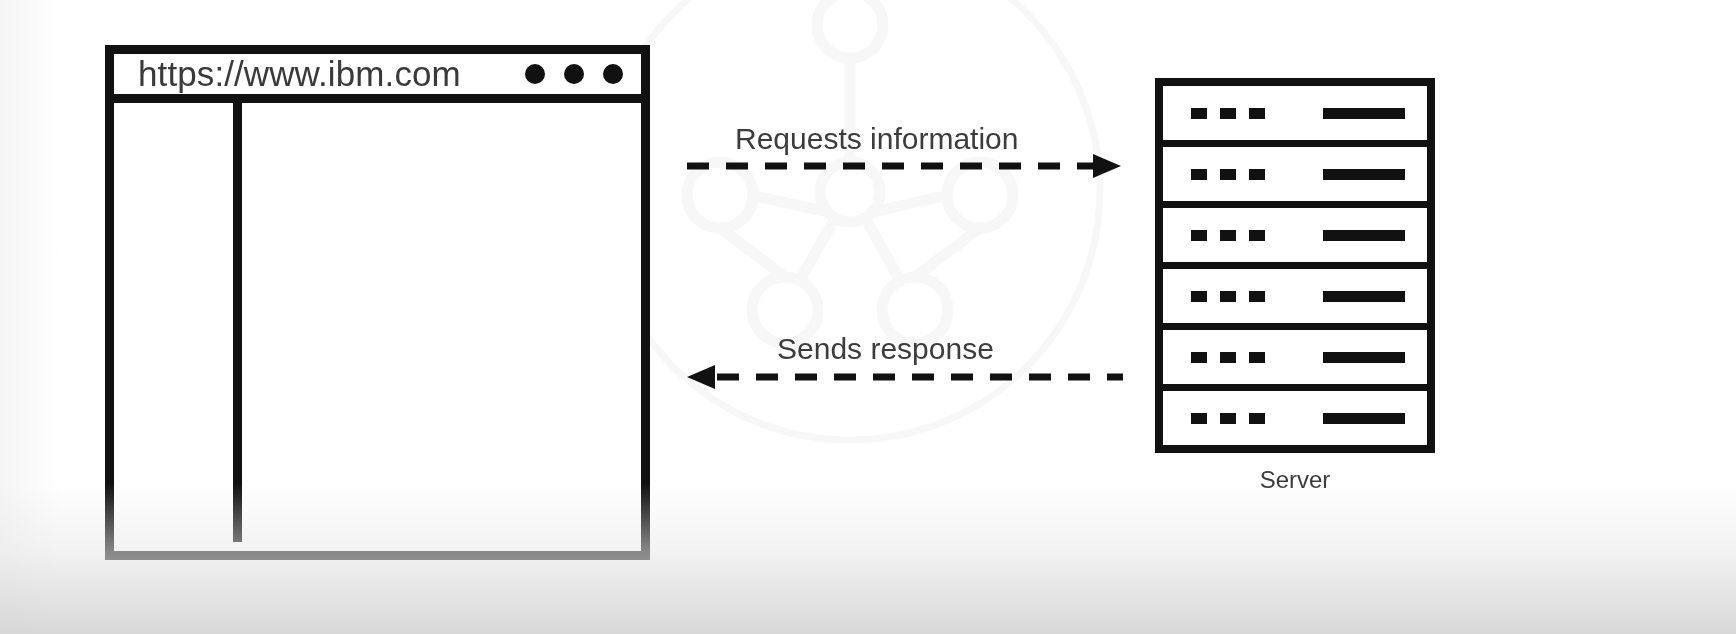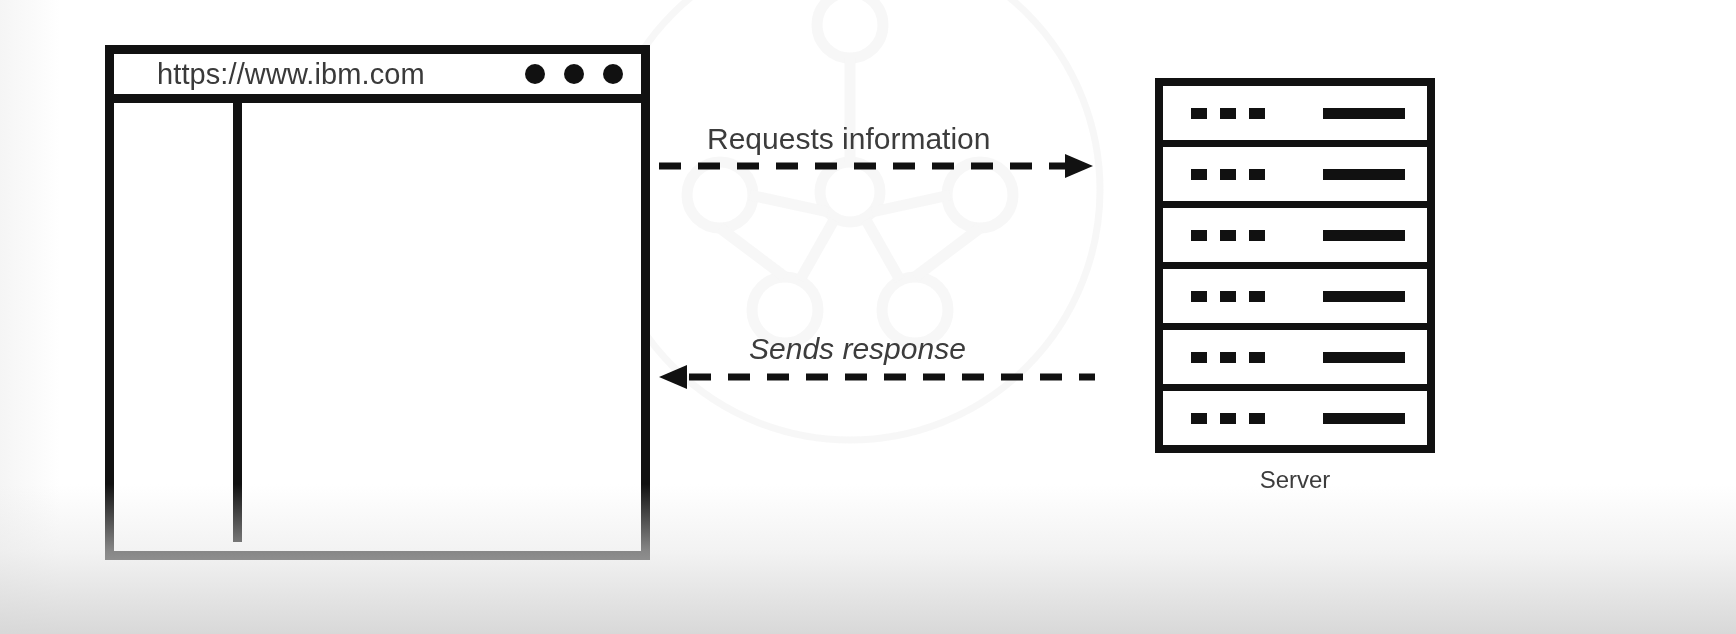--- a/index.html
+++ b/index.html
@@ -45,22 +45,22 @@
   }
   .browser-urlbar {
     position: relative;
     height: 49px;
     border-bottom: 9px solid #111111;
     background: #ffffff;
     display: flex;
     align-items: center;
   }
   .url-text {
-    margin-left: 43px;
-    font-size: 29px;
+    margin-left: 24px;
+    font-size: 35px;
     color: #3a3a3a;
     letter-spacing: 0.1px;
     white-space: nowrap;
   }
   .window-dots {
     position: absolute;
     right: 18px; top: 50%;
     transform: translateY(-50%);
     display: flex;
     gap: 19px;
@@ -82,31 +82,31 @@
     border-right: 9px solid #111111;
     background: #ffffff;
   }
   .browser-content {
     flex: 1;
     background: #ffffff;
   }
   
   .flow {
     position: absolute;
-    left: 637px; top: 110px;
+    left: 665px; top: 110px;
     width: 470px; height: 300px;
   }
   .flow-label {
     position: absolute;
     font-size: 30px;
     color: #3c3c3c;
     white-space: nowrap;
   }
   .label-request { left: 70px; top: 12px; }
-  .label-response { left: 112px; top: 222px; font-style: italic; }
+  .label-response { left: 112px; top: 222px; }
   .arrow-svg { position: absolute; left: 0; top: 0; }
   
   .server {
     position: absolute;
     left: 1155px; top: 78px;
     width: 280px; height: 375px;
     border: 8px solid #111111;
     background: #ffffff;
     display: flex;
     flex-direction: column;

